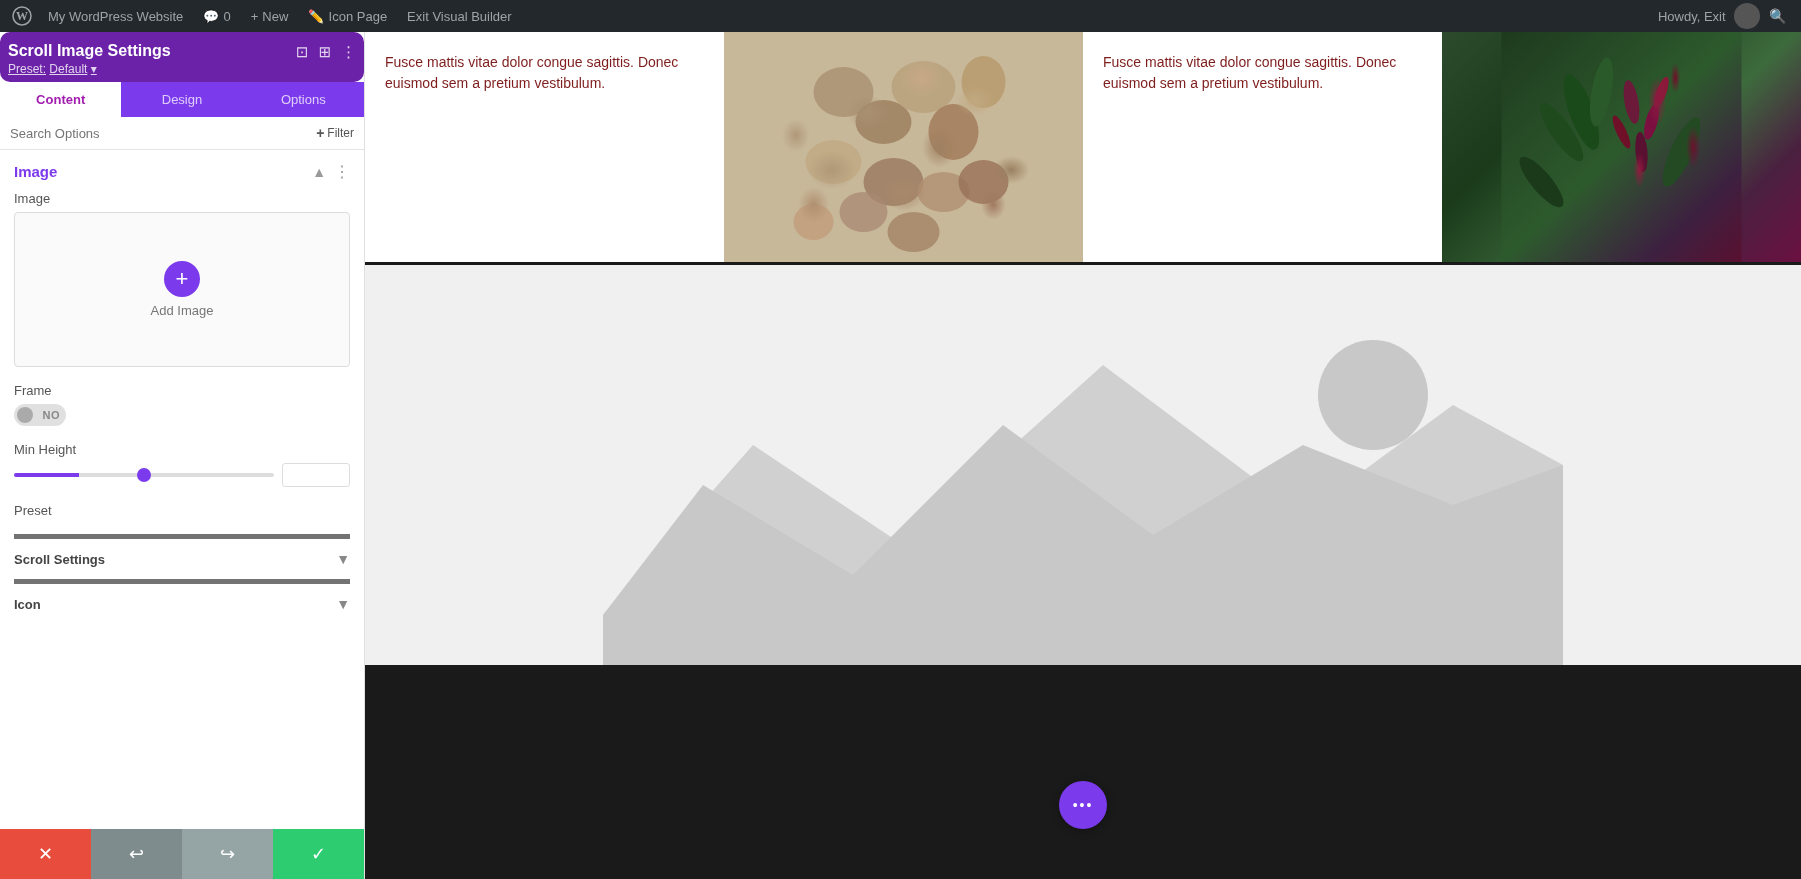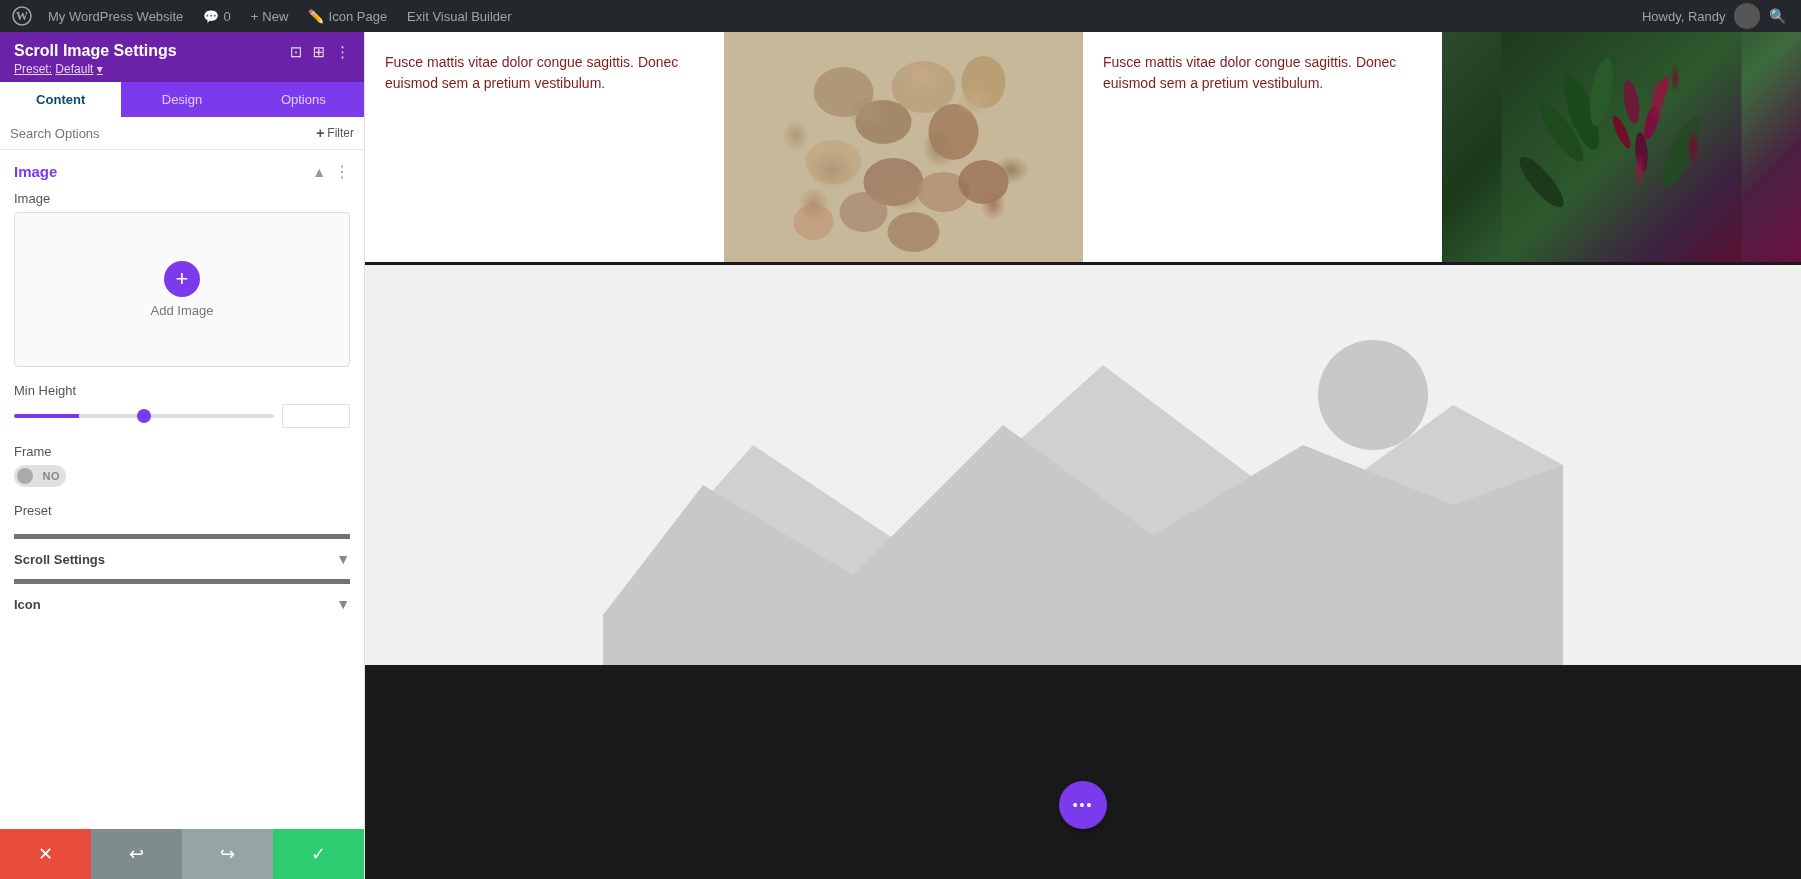--- a/index.html
+++ b/index.html
@@ -46,22 +46,23 @@
       background: #fff;
       flex-shrink: 0;
       display: flex;
       flex-direction: column;
       overflow: hidden;
       border-right: 1px solid #e0e0e0;
     }
 
     .sidebar-header {
       background: #6b21a8;
-      padding: 10px 14px 6px;
+      padding: 10px 8px 6px;
       flex-shrink: 0;
+      border-radius: 10px;
     }
     .sidebar-title {
       color: #fff;
       font-size: 16px;
       font-weight: 600;
       margin-bottom: 2px;
     }
     .sidebar-preset {
       color: rgba(255,255,255,0.8);
       font-size: 12px;
@@ -78,21 +79,21 @@
       flex: 1;
       text-align: center;
       padding: 10px 4px;
       color: rgba(255,255,255,0.75);
       font-size: 13px;
       cursor: pointer;
       font-weight: 500;
     }
     .sidebar-tab.active {
       background: #fff;
-      color: #0c4a6e;
+      color: #a21caf;
       font-weight: 600;
     }
 
     .sidebar-search {
       display: flex;
       align-items: center;
       padding: 8px 10px;
       border-bottom: 1px solid #e5e5e5;
       flex-shrink: 0;
       gap: 6px;
@@ -411,21 +412,21 @@
   </div>
   <div class="bar-item">
     <span>✏️</span>
     <span>Icon Page</span>
   </div>
   <div class="bar-item">
     <span>Exit Visual Builder</span>
   </div>
   <div class="spacer"></div>
   <div class="howdy">
-    <span>Howdy, Randy</span>
+    <span>Howdy, Exit</span>
   </div>
   <div class="avatar"></div>
   <div class="search-icon-bar">🔍</div>
 </div>
 
 <div class="main-layout">
 
   <div class="sidebar">
 
     <div class="sidebar-header">
@@ -471,34 +472,34 @@
 
         <div class="field-group">
           <div class="field-label">Image</div>
           <div class="image-upload-area">
             <div class="add-image-btn">+</div>
             <div class="add-image-label">Add Image</div>
           </div>
         </div>
 
         <div class="field-group">
-          <div class="field-label">Min Height</div>
-          <div class="range-row">
-            <input type="range" class="range-input" min="0" max="900" value="450" style="">
-            <input type="text" class="range-value-input" style="">
-          </div>
-        </div>
-
-        <div class="field-group">
           <div class="field-label">Frame</div>
           <div class="toggle-row">
             <div class="toggle-switch" style="position:relative;">
               <div class="toggle-knob"></div>
               <span class="toggle-label">NO</span>
             </div>
+          </div>
+        </div>
+
+        <div class="field-group">
+          <div class="field-label">Min Height</div>
+          <div class="range-row">
+            <input type="range" class="range-input" min="0" max="900" value="450" style="">
+            <input type="text" class="range-value-input" style="">
           </div>
         </div>
 
         <div class="field-group">
           <div class="field-label">Preset</div>
         </div>
       </div>
 
       <div class="collapsible-section">
         <div class="collapsible-header">

